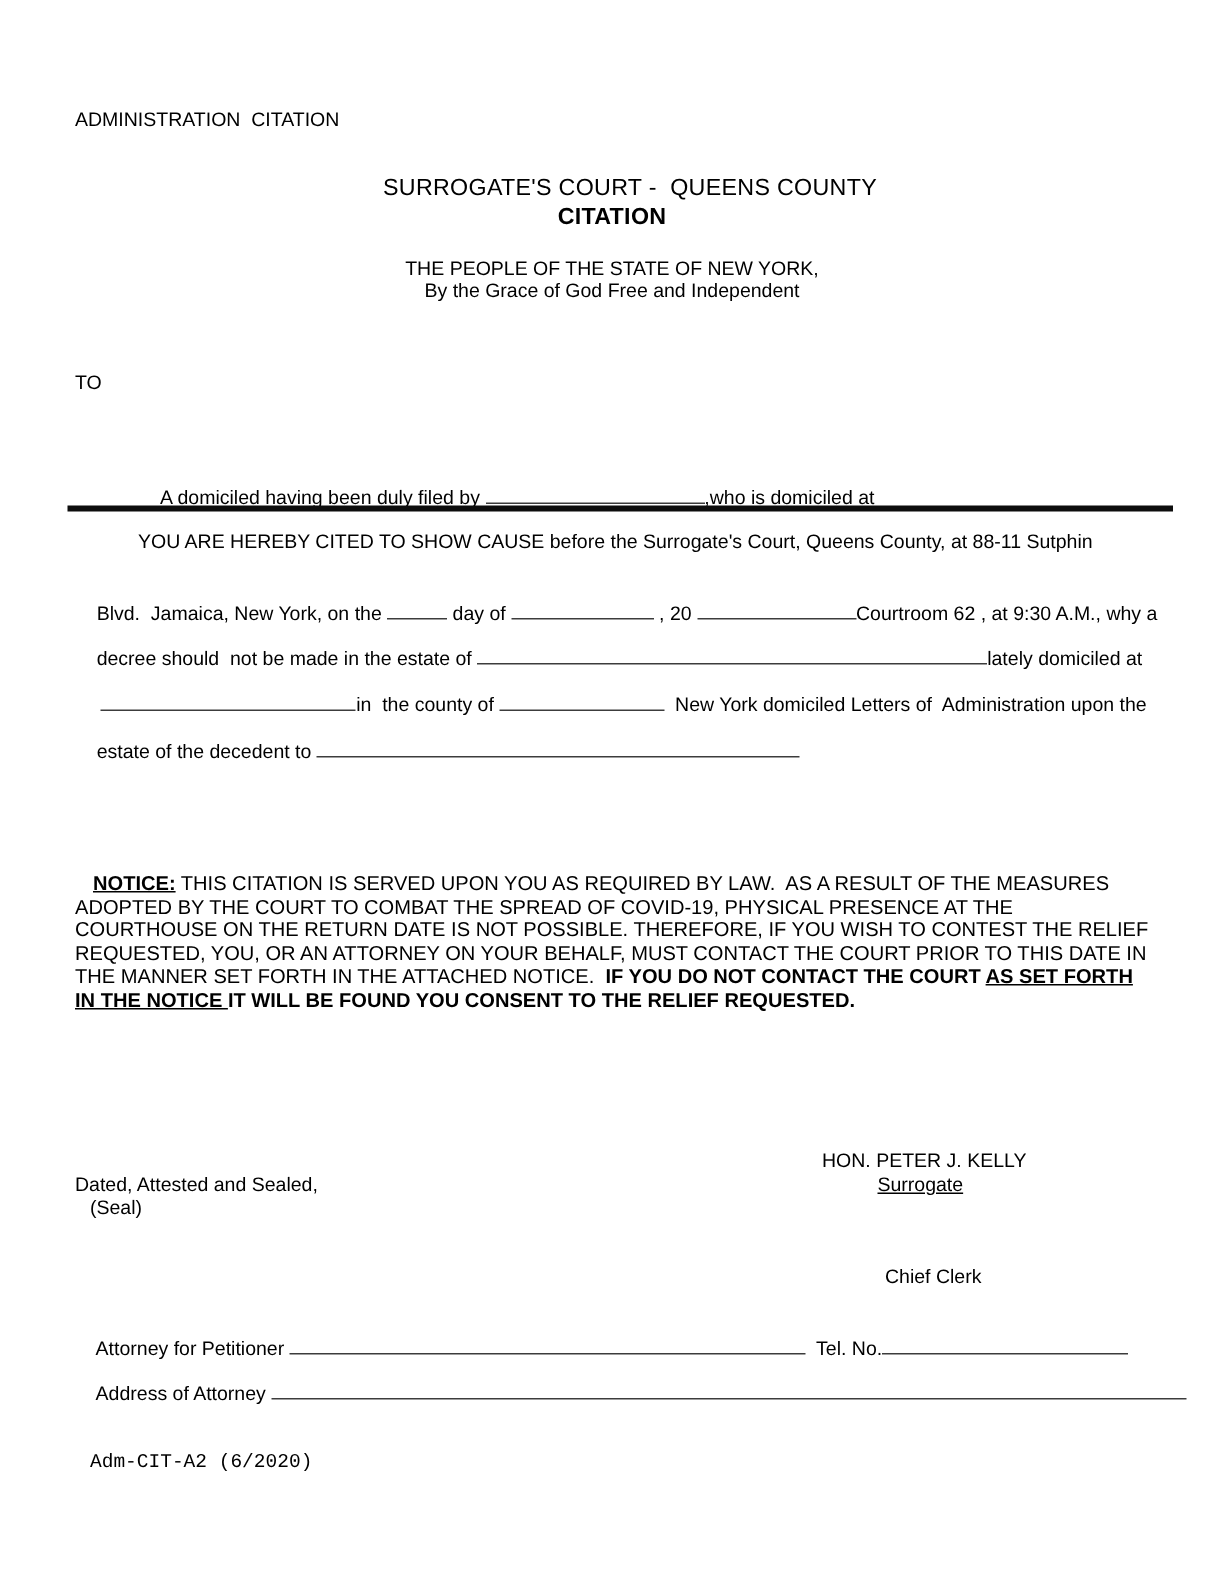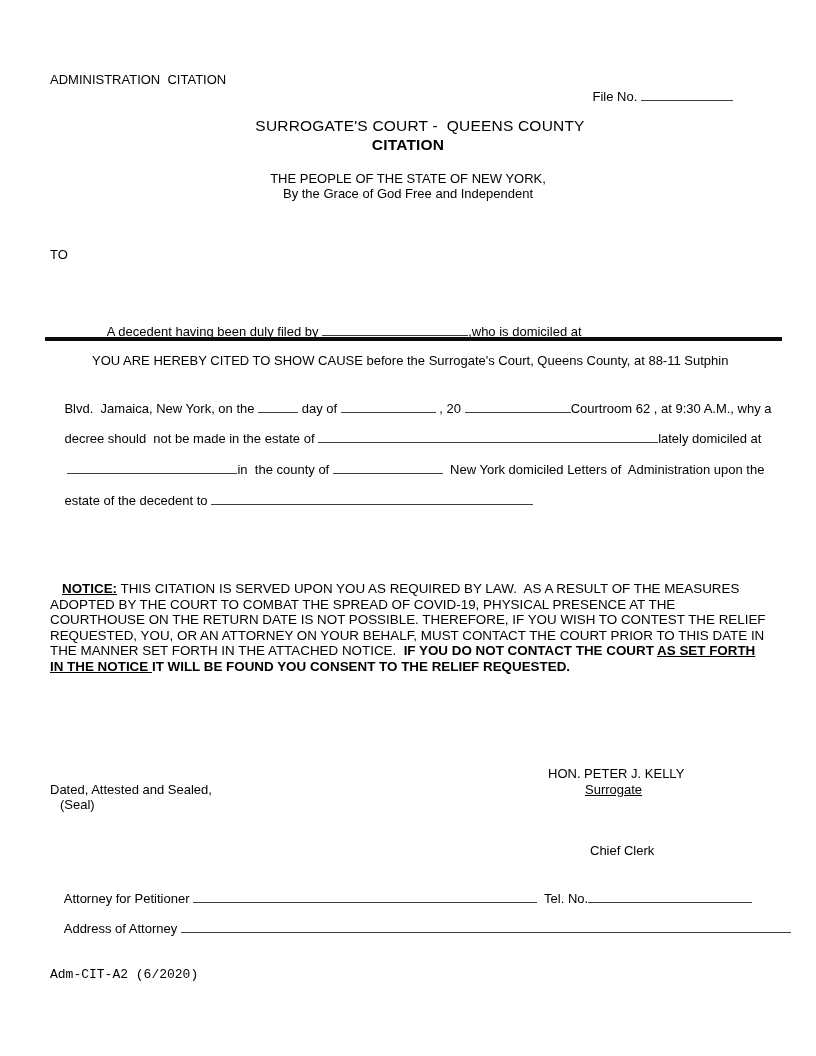--- a/index.html
+++ b/index.html
@@ -27,42 +27,39 @@
   .rule-thick {
     position: absolute;
     background: #0d0d0d;
     height: 4px;
   }
   .notice-block { font-size: 13.4px; line-height: 15.6px; }
   .nline { white-space: pre; }
   .ind { display: inline-block; width: 12px; }
   .bu { font-weight: bold; text-decoration: underline; }
   .b { font-weight: bold; }
-  .mono { font-family: "Liberation Mono", monospace; font-size: 13px; }
+  .mono { font-family: "Liberation Mono", monospace; font-size: 13px; margin-left: 10px; }
   .small { font-size: 13px; }
 </style>
 </head>
 <body>
 
 <div class="page">
 
   <div class="abs line" style="top:72px; left:50px;">ADMINISTRATION  CITATION</div>
-  <div class="abs line" style="top:72px; left:578px;">
-    <span>File No. </span><span class="blank" style="width:92px;"></span>
-  </div>
 
   <div class="abs center title" style="top:117px;padding-left:12px;">SURROGATE'S COURT -  QUEENS COUNTY</div>
   <div class="abs center title bold" style="top:136px;">CITATION</div>
   <div class="abs center small" style="top:171px;">THE PEOPLE OF THE STATE OF NEW YORK,</div>
   <div class="abs center small" style="top:186px;">By the Grace of God Free and Independent</div>
 
   <div class="abs line" style="top:247px; left:50px;">TO</div>
 
   <div class="abs line" style="top:307px; left:93px;">
-    <span>A decedent having been duly filed by </span><span class="blank" style="width:146px;"></span><span>,who is domiciled at</span>
+    <span>A domiciled having been duly filed by </span><span class="blank" style="width:146px;"></span><span>,who is domiciled at</span>
   </div>
 
   <div class="rule-thick" style="top:337px; left:45px; width:737px;"></div>
 
   <div class="abs line" style="top:353px; left:92px;">YOU ARE HEREBY CITED TO SHOW CAUSE before the Surrogate's Court, Queens County, at 88-11 Sutphin</div>
 
   <div class="abs line" style="top:384px; left:50px;">
     <span>Blvd.  Jamaica, New York, on the </span><span class="blank" style="width:40px;"></span><span> day of </span><span class="blank" style="width:95px;"></span><span> , 20 </span><span class="blank" style="width:106px;"></span><span>Courtroom 62 , at 9:30 A.M., why a</span>
   </div>
 

